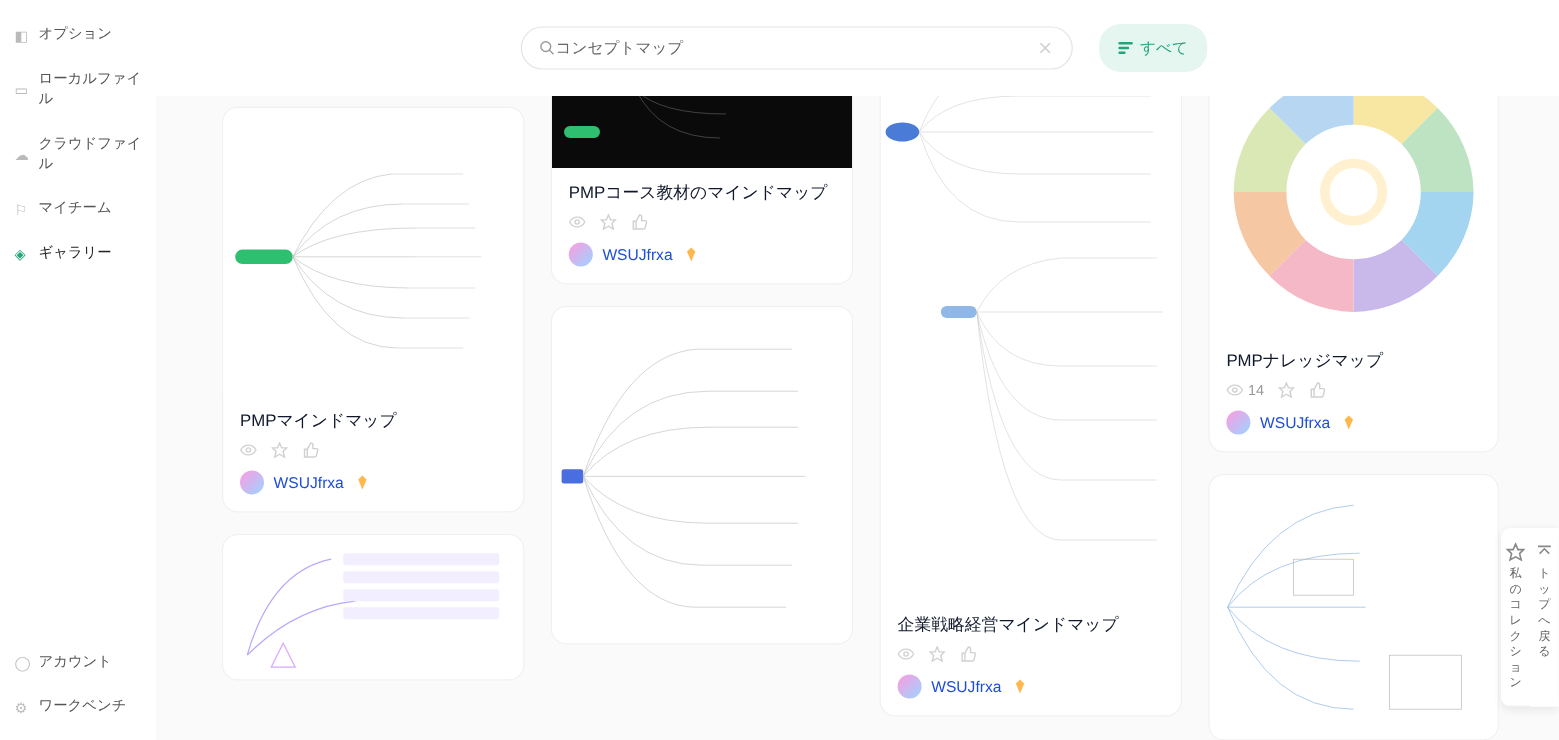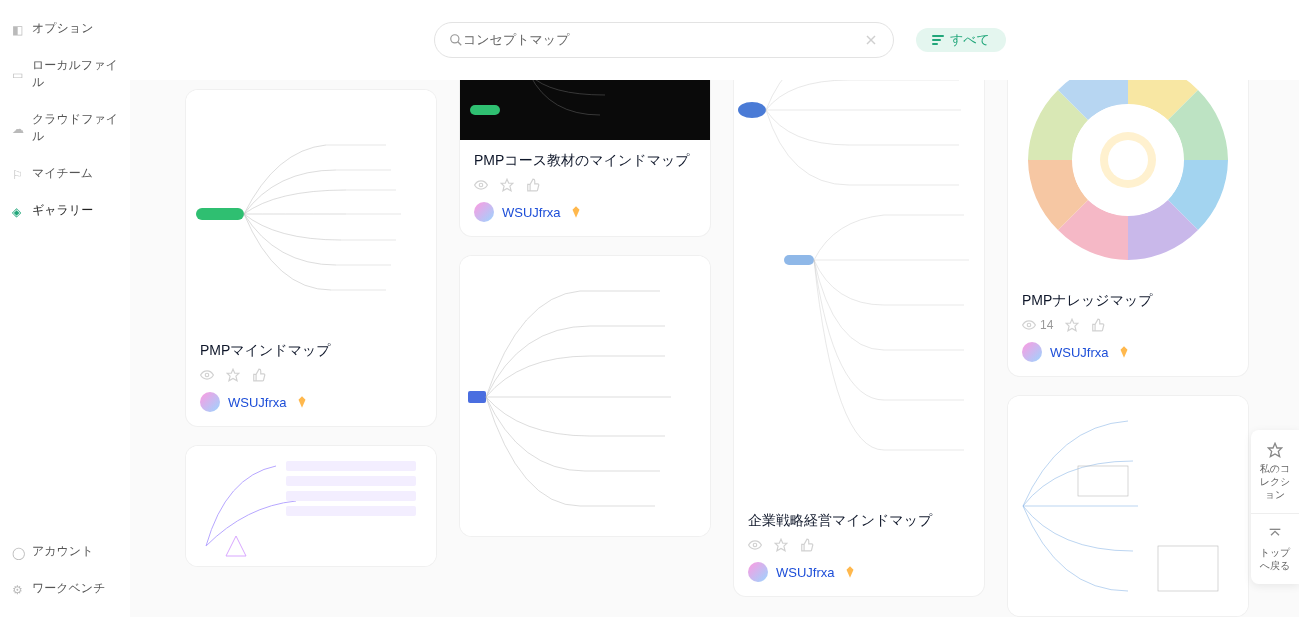--- a/index.html
+++ b/index.html
@@ -9,41 +9,41 @@
 .sidebar-bottom{padding-bottom:10px}
 .nav-item{display:flex;align-items:center;gap:8px;padding:10px 12px;color:#555;cursor:pointer;font-size:12px}
 .nav-item.active{background:#fff;font-weight:500;color:#222;border-radius:6px}
 .nav-icon{width:12px;height:12px;opacity:.4;flex:0 0 12px}
 .topbar{position:fixed;left:130px;right:0;top:0;height:80px;background:#fff;display:flex;align-items:center;padding:0 24px;gap:20px;z-index:10}
 .search-wrap{flex:0 0 auto;margin-left:280px;display:flex;align-items:center}
 .search-box{display:flex;align-items:center;width:460px;height:36px;border:1px solid #e3e3e3;border-radius:18px;padding:0 14px;background:#fff}
 .search-icon{width:14px;height:14px;opacity:.6}
 .search-input{border:none;outline:none;flex:1;margin-left:0;font-size:13px;color:#666;background:transparent}
 .clear-btn{width:16px;height:16px;opacity:.4;cursor:pointer}
-.filter-btn{margin-left:22px;height:24px;padding:0 16px;border-radius:18px;background:#e4f6ef;color:#21a67a;border:none;display:flex;align-items:center;gap:6px;font-size:13px;cursor:pointer}
+.filter-btn{margin-left:22px;height:40px;padding:0 16px;border-radius:18px;background:#e4f6ef;color:#21a67a;border:none;display:flex;align-items:center;gap:6px;font-size:13px;cursor:pointer}
 .filter-lines{display:inline-flex;flex-direction:column;gap:2px}
 .filter-lines span{display:block;height:2px;background:#21a67a;border-radius:1px}
 .filter-lines span:nth-child(1){width:12px}
 .filter-lines span:nth-child(2){width:9px}
 .filter-lines span:nth-child(3){width:6px}
 .content{position:absolute;left:130px;top:0;right:0;bottom:0;padding:80px 24px 24px 56px;overflow:hidden}
 .masonry{display:flex;gap:24px;align-items:flex-start}
 .col{display:flex;flex-direction:column;gap:20px;width:250px}
 .card{background:#fff;border-radius:12px;overflow:hidden;box-shadow:0 0 0 1px #f0f0f0}
 .thumb{width:100%;background:#fff;display:block}
 .card-body{padding:12px 14px 14px}
 .card-title{font-size:14px;color:#0f172a;margin-bottom:8px;overflow:hidden;text-overflow:ellipsis;white-space:nowrap}
 .stats{display:flex;align-items:center;gap:12px;color:#999;font-size:12px;margin-bottom:10px}
 .stat{display:flex;align-items:center;gap:4px}
 .author{display:flex;align-items:center;gap:8px}
 .avatar{width:20px;height:20px;border-radius:50%;background:linear-gradient(135deg,#ff9ae0,#9ad5ff)}
 .author-name{font-size:13px;color:#1d4ed8}
 .diamond{width:14px;height:14px}
 .ico{width:14px;height:14px;opacity:.45}
-.float-rail{position:fixed;right:0;top:430px;width:48px;background:#fff;border-radius:8px 0 0 8px;box-shadow:0 2px 8px rgba(0,0,0,.08);display:flex;flex-direction:column}
+.float-rail{position:fixed;right:0;top:440px;width:48px;background:#fff;border-radius:8px 0 0 8px;box-shadow:0 2px 8px rgba(0,0,0,.08);display:flex;flex-direction:row}
 .float-item{padding:12px 4px;display:flex;flex-direction:column;align-items:center;gap:4px;font-size:10px;color:#666;border-bottom:1px solid #eee;cursor:pointer;text-align:center;line-height:1.3}
 .float-item:last-child{border-bottom:none}
 
 .mm{position:relative;overflow:hidden}
 .mm svg{width:100%;height:100%}
 </style>
 </head>
 <body>
 
 <nav class="sidebar">

